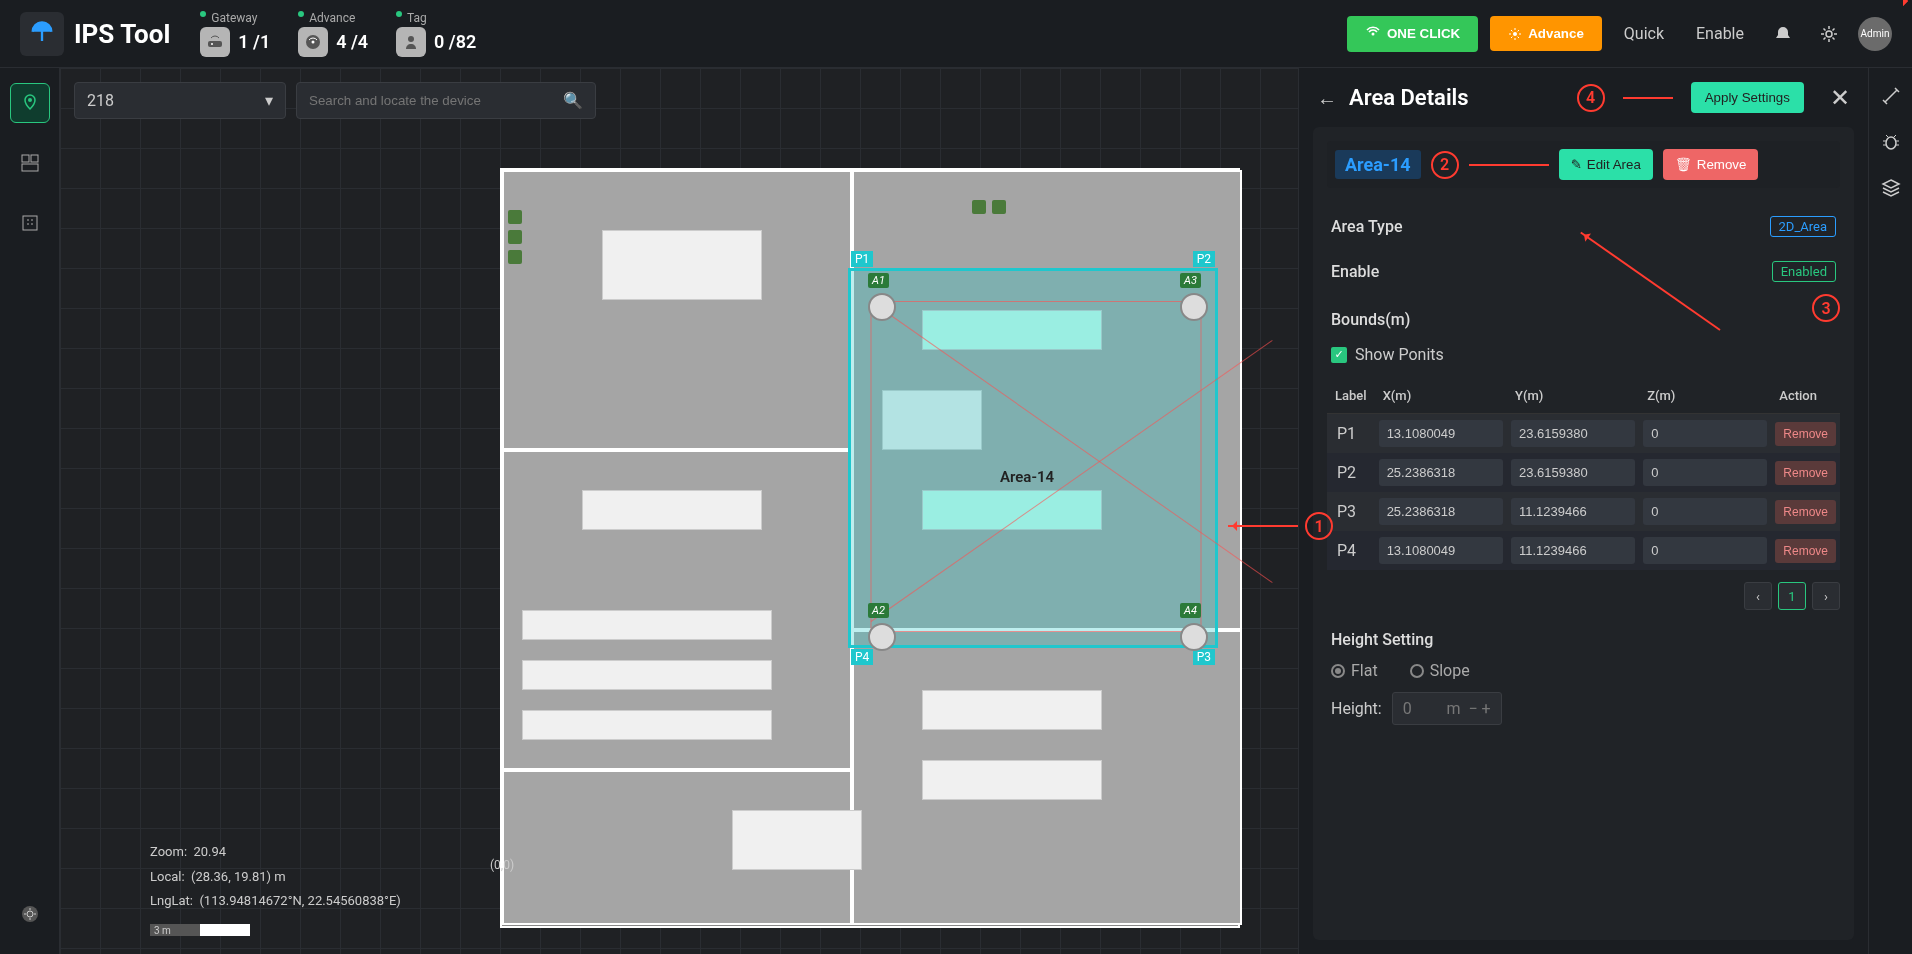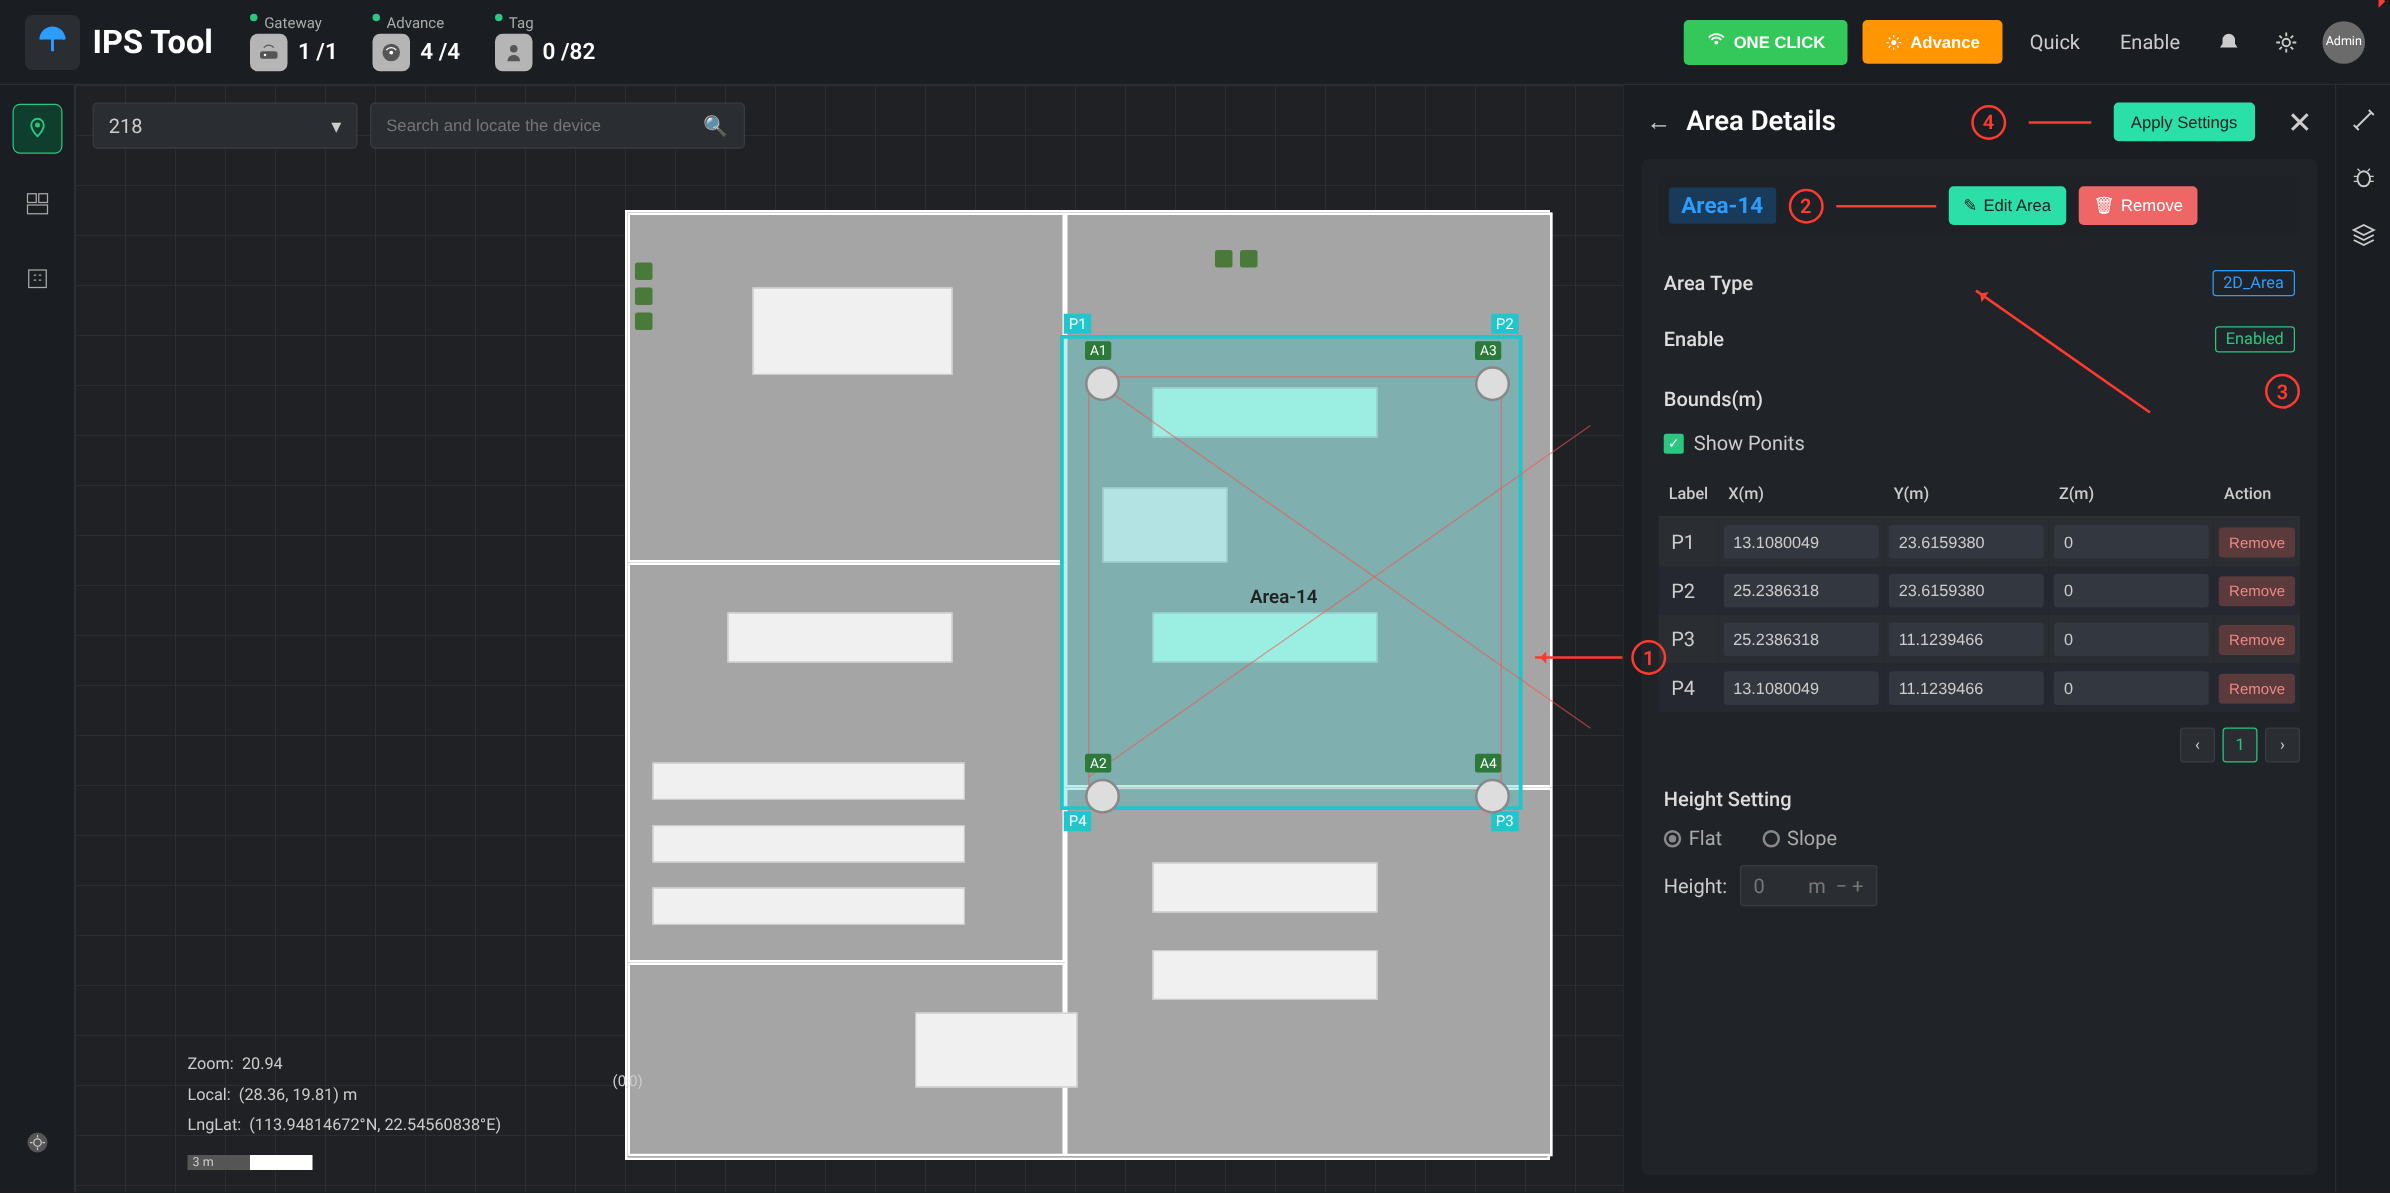--- a/index.html
+++ b/index.html
@@ -112,21 +112,21 @@
   background: rgba(41, 199, 200, 0.3); border: 3px solid #1fc7cd;
 }
 .area-box .corner-label {
   position: absolute; background: #1fc7cd; color: #fff; font-size: 12px; padding: 1px 4px;
 }
 .anchor-node {
   position: absolute; width: 28px; height: 28px; border-radius: 50%; background: #ddd;
   border: 2px solid #888; display: flex; align-items: center; justify-content: center;
 }
 .anchor-label {
-  position: absolute; background: #2b7a39; color: #fff; font-size: 11px; padding: 1px 4px; border-radius: 2px;
+  position: absolute; background: #2b7a39; color: #fff; font-size: 11px; padding: 1px 4px; border-radius: 2px; font-style: italic;
 }
 .area-name-label {
   position: absolute; color: #222; font-weight: 600; font-size: 15px;
 }
 .canvas-info {
   position: absolute; left: 90px; bottom: 40px; color: #ccc; font-size: 13px;
   line-height: 1.9;
 }
 .scale-bar {
   position: absolute; left: 90px; bottom: 18px; width: 100px; height: 12px;
@@ -479,21 +479,21 @@
 
         <div class="field-row">
           <span class="field-label">Area Type</span>
           <span class="tag-blue">2D_Area</span>
         </div>
         <div class="field-row">
           <span class="field-label">Enable</span>
           <span class="tag-green">Enabled</span>
         </div>
 
-        <div style="display:flex;align-items:flex-end;justify-content:space-between">
+        <div style="display:flex;align-items:flex-start;justify-content:space-between">
           <div class="bounds-header">Bounds(m)</div>
           <div style="position:relative;width:60px;height:40px">
             <div class="annotation-circle" style="right:0;top:0">3</div>
           </div>
         </div>
         <div style="position:relative;height:0">
           <div class="annotation-arrow annotation-arrow-left" style="right:120px;top:-10px;width:170px;transform:rotate(35deg);transform-origin:right center"></div>
         </div>
 
         <div class="checkbox-row">

